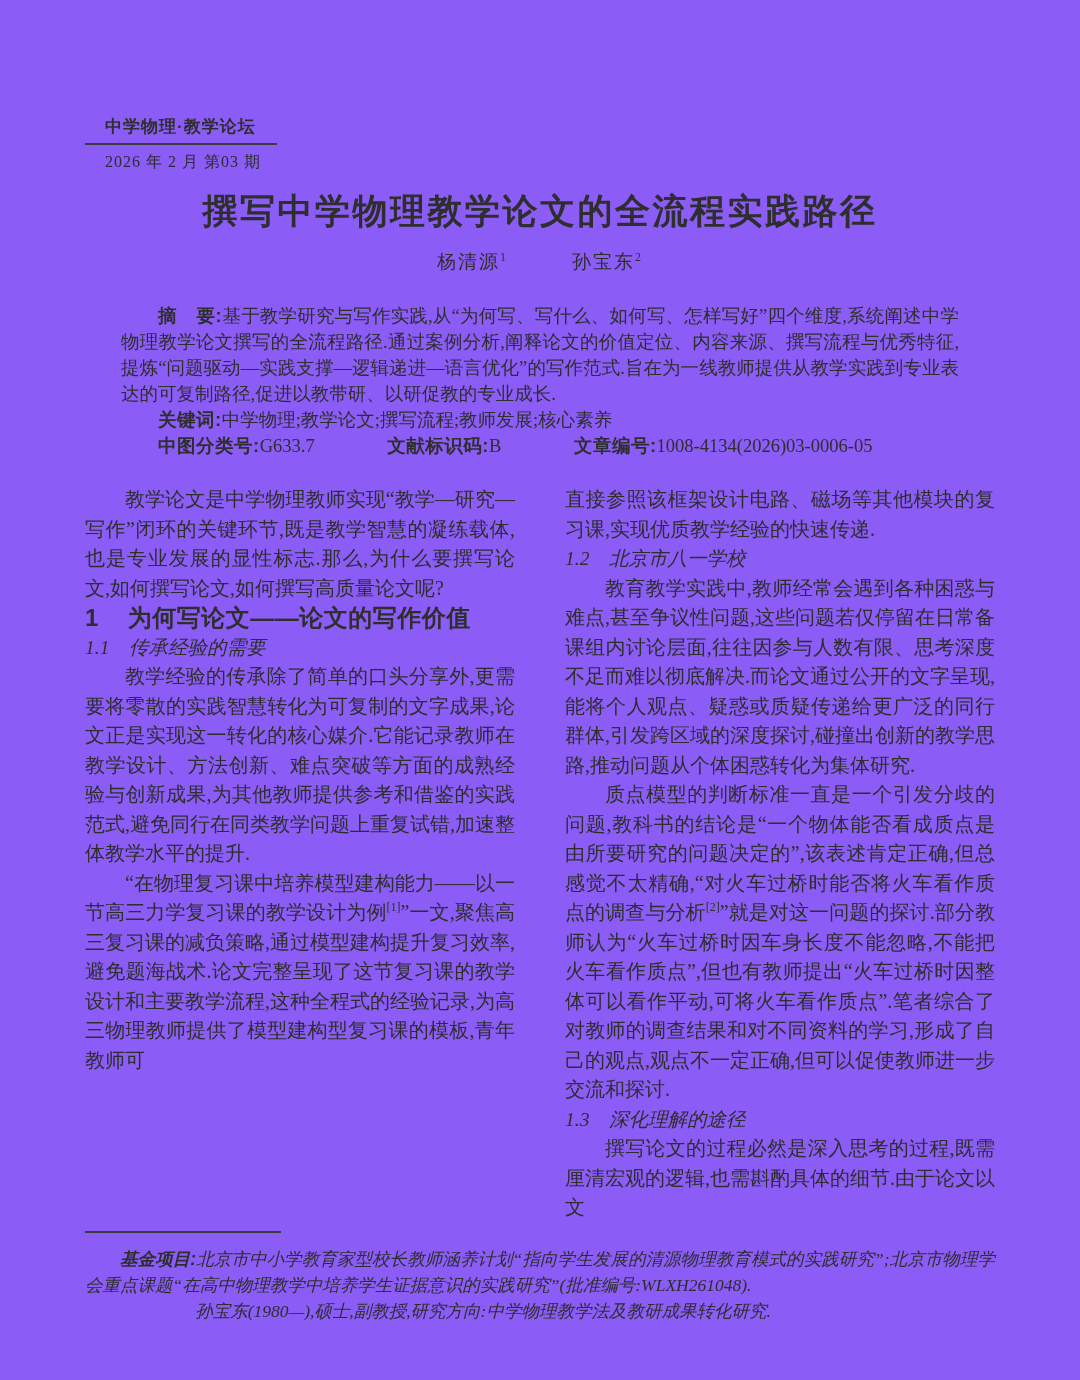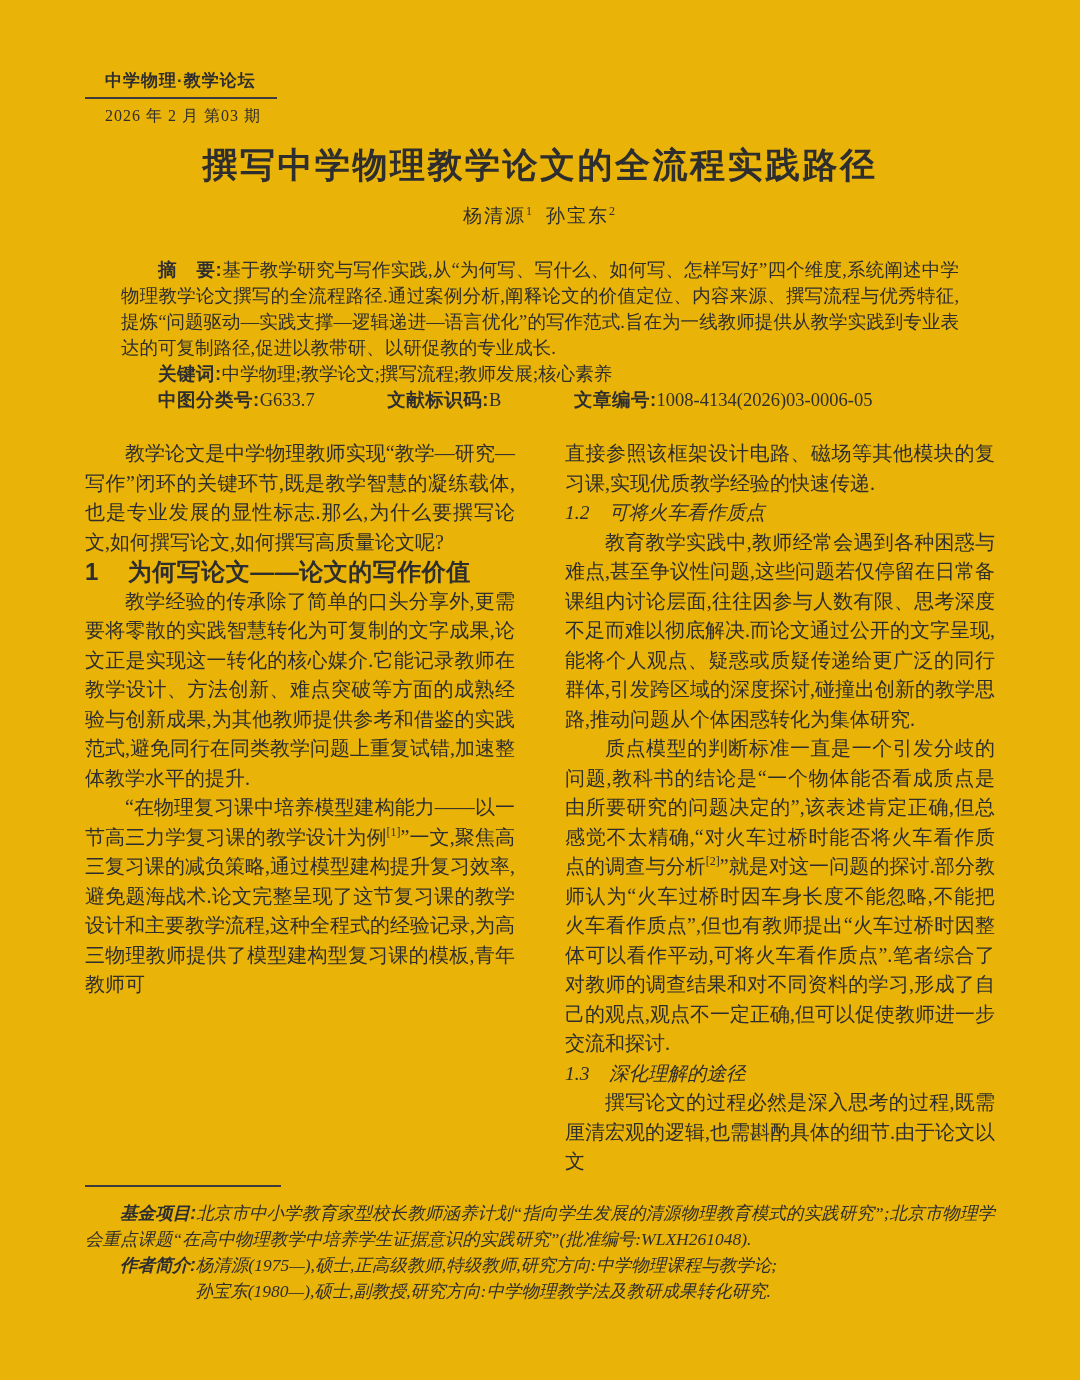--- a/index.html
+++ b/index.html
@@ -1,23 +1,23 @@
 <!DOCTYPE html>
 <html><head>
 <meta charset="utf-8">
 <style>
   html,body { margin:0; padding:0; background:#d9d9d9; }
   .page {
     position:relative;
     width:1080px; height:1380px;
     margin:0 auto;
-    background:#eab308;
+    background:#8b5cf6;
     color:#2e2e2e;
     box-sizing:border-box;
-    padding:72px 85px 18px 85px;
+    padding:118px 85px 18px 85px;
     font-family:"Liberation Serif","DejaVu Serif",serif;
     overflow:hidden;
   }
   
   .masthead { line-height:1; }
   .journal-name {
     font-family:"Liberation Sans","DejaVu Sans",sans-serif;
     font-weight:700; font-size:17px; letter-spacing:1px;
     margin-left:20px;
   }
@@ -26,21 +26,21 @@
 
   
   .title {
     margin:18px 0 0 0;
     text-align:center;
     font-size:35px; font-weight:700;
     letter-spacing:2.5px;
     line-height:48px;
   }
   .authors { margin-top:13px; text-align:center; font-size:19px; letter-spacing:2px; }
-  .authors .author { margin:0 6px; }
+  .authors .author { margin:0 32px; }
   .authors sup { font-size:12px; }
   .affiliation { margin-top:13px; text-align:center; font-size:16.5px; letter-spacing:0.5px; }
 
   
   .meta { margin:28px 36px 0 36px; font-size:18.5px; line-height:26px; }
   .meta p { margin:0; }
   .meta b { font-family:"Liberation Sans","DejaVu Sans",sans-serif; font-weight:700; letter-spacing:0.5px; }
   .abstract { text-indent:2em; text-align:justify; }
   .keywords { text-indent:2em; margin-top:1px; }
   .clc-row { text-indent:2em; margin-top:3px; }
@@ -94,34 +94,34 @@
       <span class="clc-item"><b>中图分类号:</b><span>G633.7</span></span>
       <span class="clc-item"><b>文献标识码:</b><span>B</span></span>
       <span class="clc-item"><b>文章编号:</b><span>1008-4134(2026)03-0006-05</span></span>
     </p>
   </section>
 
   <section class="columns">
     <div class="col" id="col-left">
         <p class="para">教学论文是中学物理教师实现“教学—研究—写作”闭环的关键环节,既是教学智慧的凝练载体,也是专业发展的显性标志.那么,为什么要撰写论文,如何撰写论文,如何撰写高质量论文呢?</p>
         <p class="h1"><span class="num">1</span><span>为何写论文——论文的写作价值</span></p>
+        <p class="h2"><span class="num">1.1</span><span>传承经验的需要</span></p>
         <p class="para">教学经验的传承除了简单的口头分享外,更需要将零散的实践智慧转化为可复制的文字成果,论文正是实现这一转化的核心媒介.它能记录教师在教学设计、方法创新、难点突破等方面的成熟经验与创新成果,为其他教师提供参考和借鉴的实践范式,避免同行在同类教学问题上重复试错,加速整体教学水平的提升.</p>
         <p class="para">“在物理复习课中培养模型建构能力——以一节高三力学复习课的教学设计为例<sup>[1]</sup>”一文,聚焦高三复习课的减负策略,通过模型建构提升复习效率,避免题海战术.论文完整呈现了这节复习课的教学设计和主要教学流程,这种全程式的经验记录,为高三物理教师提供了模型建构型复习课的模板,青年教师可</p>
       </div>
     <div class="col" id="col-right">
         <p class="cont">直接参照该框架设计电路、磁场等其他模块的复习课,实现优质教学经验的快速传递.</p>
-        <p class="h2"><span class="num">1.2</span><span>可将火车看作质点</span></p>
+        <p class="h2"><span class="num">1.2</span><span>北京市八一学校</span></p>
         <p class="para">教育教学实践中,教师经常会遇到各种困惑与难点,甚至争议性问题,这些问题若仅停留在日常备课组内讨论层面,往往因参与人数有限、思考深度不足而难以彻底解决.而论文通过公开的文字呈现,能将个人观点、疑惑或质疑传递给更广泛的同行群体,引发跨区域的深度探讨,碰撞出创新的教学思路,推动问题从个体困惑转化为集体研究.</p>
         <p class="para">质点模型的判断标准一直是一个引发分歧的问题,教科书的结论是“一个物体能否看成质点是由所要研究的问题决定的”,该表述肯定正确,但总感觉不太精确,“对火车过桥时能否将火车看作质点的调查与分析<sup>[2]</sup>”就是对这一问题的探讨.部分教师认为“火车过桥时因车身长度不能忽略,不能把火车看作质点”,但也有教师提出“火车过桥时因整体可以看作平动,可将火车看作质点”.笔者综合了对教师的调查结果和对不同资料的学习,形成了自己的观点,观点不一定正确,但可以促使教师进一步交流和探讨.</p>
         <p class="h2"><span class="num">1.3</span><span>深化理解的途径</span></p>
         <p class="para">撰写论文的过程必然是深入思考的过程,既需厘清宏观的逻辑,也需斟酌具体的细节.由于论文以文</p>
       </div>
   </section>
 
   <footer class="footnote-area">
     <hr class="footnote-rule">
     <p class="fund"><b>基金项目:</b><span>北京市中小学教育家型校长教师涵养计划“指向学生发展的清源物理教育模式的实践研究”;北京市物理学会重点课题“在高中物理教学中培养学生证据意识的实践研究”(批准编号:WLXH261048).</span></p>
-    <p class="bio-1"><b>作者简介:</b><span>杨清源(1975—),硕士,正高级教师,特级教师,研究方向:中学物理课程与教学论;</span></p>
     <p class="bio-2"><span>孙宝东(1980—),硕士,副教授,研究方向:中学物理教学法及教研成果转化研究.</span></p>
 
   </footer>
 
 </div>
 
 </body></html>

